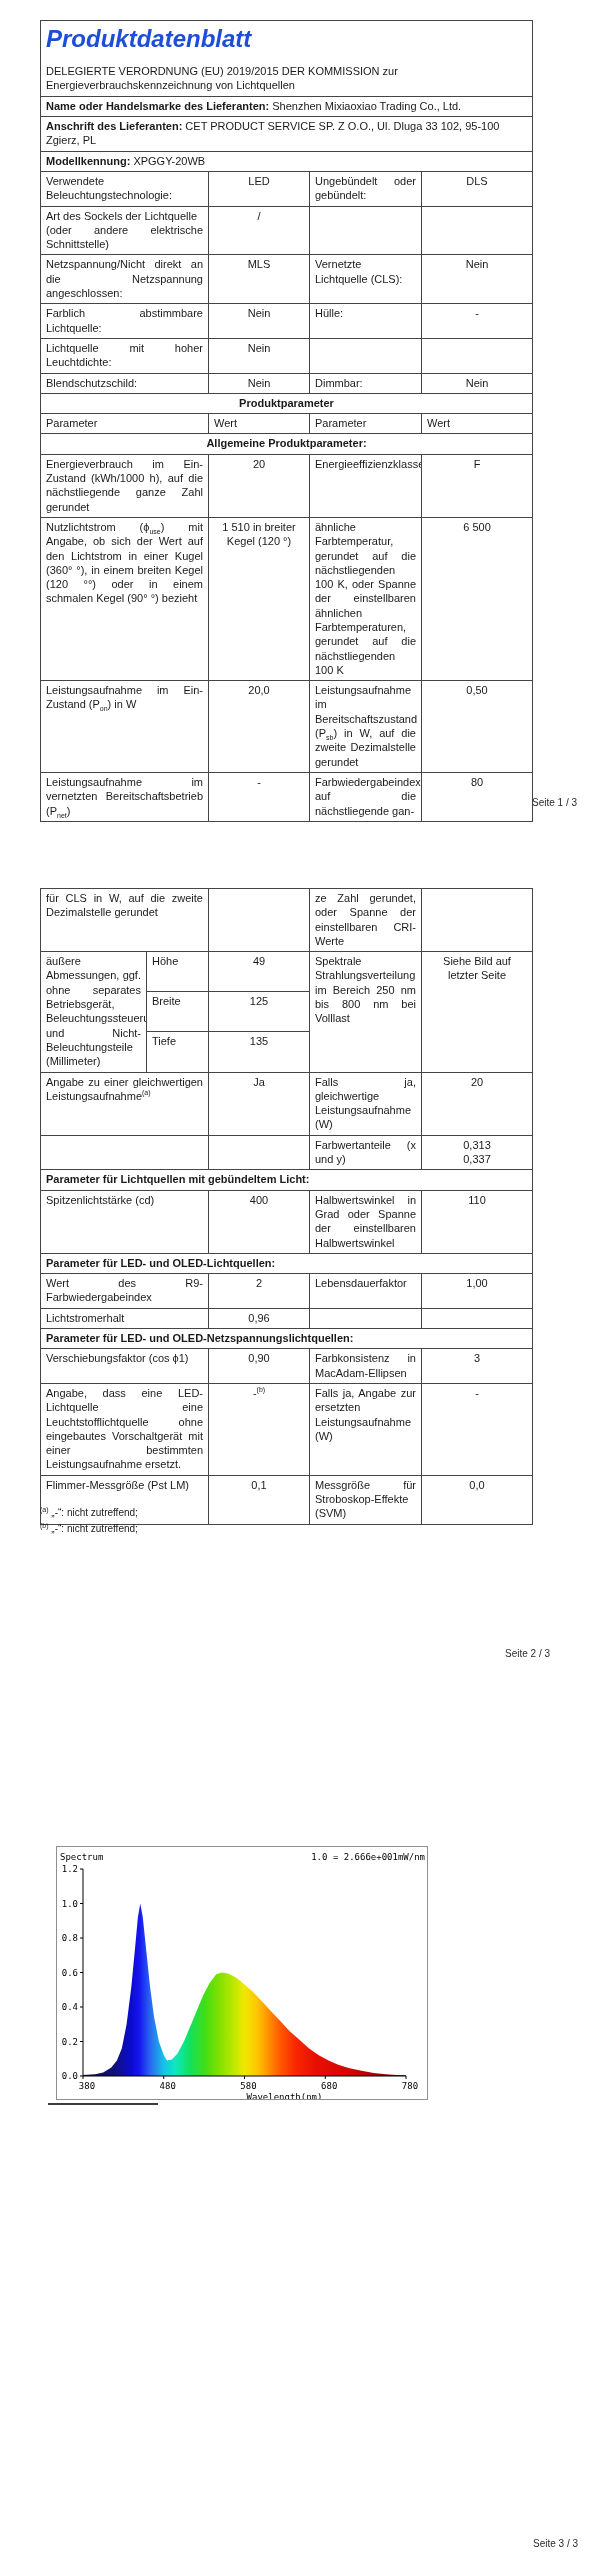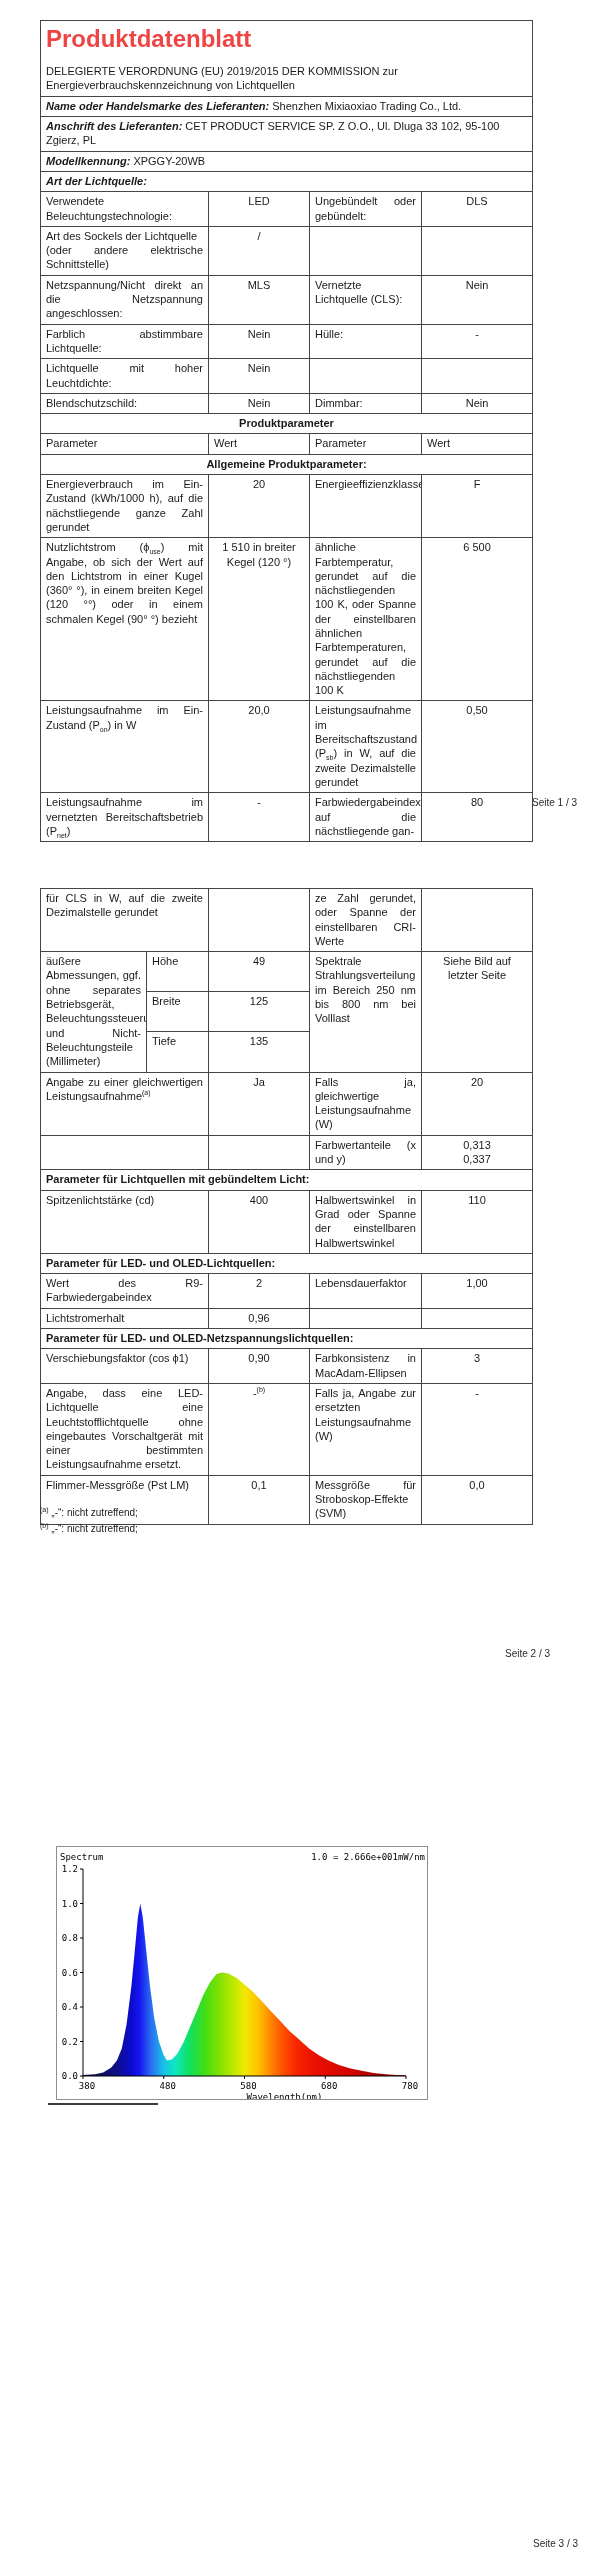--- a/index.html
+++ b/index.html
@@ -15,21 +15,21 @@
   table.doc td{
     border:1px solid #454545;padding:2px 5px 3px 5px;vertical-align:top;
     overflow:hidden;
   }
   td.l{text-align:justify;}
   td.pl{text-align:left;margin-top:20px;}
   td.v{text-align:center;}
   td.h{text-align:center;font-weight:bold;}
   td.hb{text-align:left;font-weight:bold;margin-top:14px;}
   td.info{padding:4px 6px;}
-  td.info b{font-weight:bold;font-style:italic;}
+  td.info b{font-weight:bold;}
   td.tc{padding:9px 9px 7px 9px;}
   td.tc b{
     display:block;font-size:24px;font-weight:bold;letter-spacing:0px;
     margin:0 0 10px 0;
   }
   sup{font-size:7px;vertical-align:super;line-height:0;}
   sub{font-size:7px;vertical-align:sub;line-height:0;}
   
   .abs{position:absolute;}
   .page-footer{
@@ -56,33 +56,30 @@
   <table class="doc abs" style="left:40px;top:20px;" id="p1-table">
     <colgroup>
       <col style="width:106px">
         <col style="width:62px">
         <col style="width:101px">
       <col style="width:112px">
         <col style="width:111px">
     </colgroup>
     <tbody id="p1-body">
         <tr>
-          <td colspan="5" class="tc"><b style="color: #ef4444;">Produktdatenblatt</b> DELEGIERTE VERORDNUNG (EU) 2019/2015 DER KOMMISSION zur<br>Energieverbrauchskennzeichnung von Lichtquellen</td>
+          <td colspan="5" class="tc"><b style="color: #1d4ed8; font-style: italic;">Produktdatenblatt</b> DELEGIERTE VERORDNUNG (EU) 2019/2015 DER KOMMISSION zur<br>Energieverbrauchskennzeichnung von Lichtquellen</td>
         </tr>
         <tr>
           <td colspan="5" class="info"><b>Name oder Handelsmarke des Lieferanten:</b> Shenzhen Mixiaoxiao Trading Co., Ltd.</td>
         </tr>
         <tr>
           <td colspan="5" class="info"><b>Anschrift des Lieferanten:</b> CET PRODUCT SERVICE SP. Z O.O., Ul. Dluga 33 102, 95-100 Zgierz, PL</td>
         </tr>
         <tr>
           <td colspan="5" class="info"><b>Modellkennung:</b> XPGGY-20WB</td>
-        </tr>
-        <tr>
-          <td colspan="5" class="info"><b>Art der Lichtquelle:</b></td>
         </tr>
         <tr>
           <td colspan="2" class="l">Verwendete Beleuchtungstechnologie:</td>
           <td class="v">LED</td>
           <td class="l">Ungebündelt oder gebündelt:</td>
           <td class="v">DLS</td>
         </tr>
         <tr>
           <td colspan="2" class="l">Art des Sockels der Lichtquelle<br>(oder andere elektrische Schnittstelle)</td>
           <td class="v">/</td>

